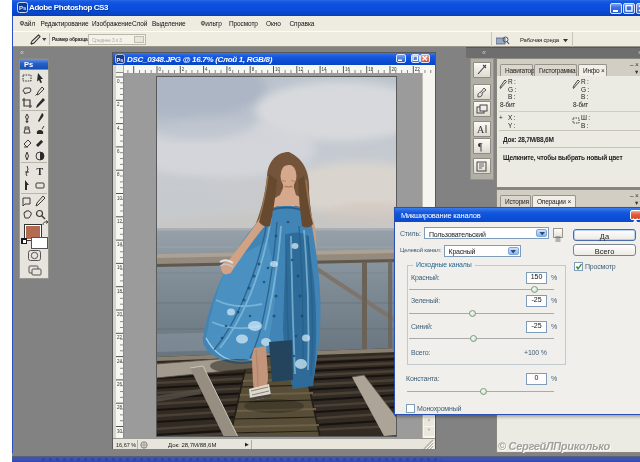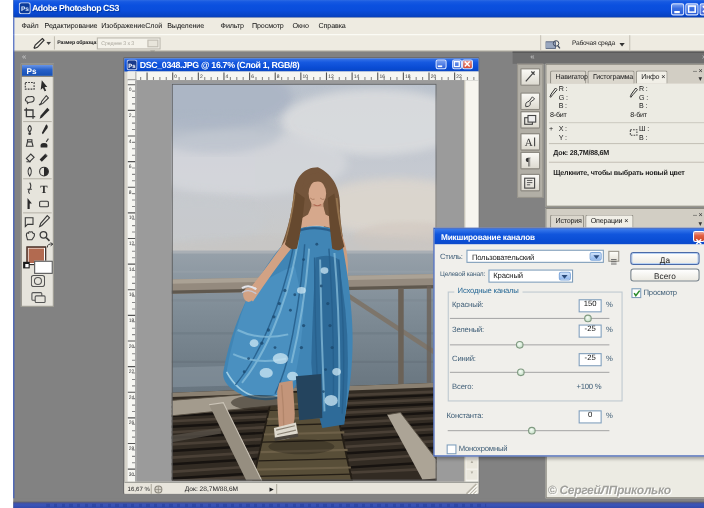--- a/index.html
+++ b/index.html
@@ -27,21 +27,21 @@
   #bb{left:0;top:456px;width:640px;height:6px;background:linear-gradient(180deg,#62626a 0,#3c50ae 2px,#3a55b8 3px,#3248aa 100%);}
   
   #tools{left:7px;top:58px;width:30px;height:221px;background:#e6e4dc;border:1px solid #9a9890;border-top:none;box-sizing:border-box;}
   #toolhead{left:7px;top:58px;width:30px;height:12px;background:linear-gradient(180deg,#6a96e8 0%,#2760c8 45%,#1550b4 100%);border:1px solid #8a8880;box-sizing:border-box;}
   #toolhead span{position:absolute;left:4px;top:1px;color:#fff;font-size:7.5px;font-weight:bold;}
   .tool{position:absolute;width:12px;height:12px;}
   
   #doc{left:100px;top:52px;width:324px;height:397px;background:#d6d3ca;border:1px solid #58585a;box-sizing:border-box;}
   #doctitle{left:0px;top:0px;width:322px;height:12px;
     background:linear-gradient(180deg,#3a76e8 0%,#1659e0 30%,#0a4cd4 70%,#0846c4 100%);}
-  #doctitle .txt{position:absolute;left:14px;top:2px;color:#fff;font-size:8px;font-weight:bold;letter-spacing:-0.3px;white-space:nowrap;}
+  #doctitle .txt{position:absolute;left:14px;top:2px;color:#fff;font-size:8px;font-weight:bold;letter-spacing:-0.3px;white-space:nowrap;font-style:italic;}
   .docbtn{position:absolute;top:1px;width:10px;height:9px;border-radius:2px;border:1px solid #dce6ff;color:#fff;box-sizing:border-box;}
   #hruler{left:3px;top:12px;width:319px;height:8px;background:#f6f6f2;border-bottom:1px solid #8a8a8a;}
   #hruler svg,#vruler svg{display:block;}
   #vruler{left:3px;top:20px;width:7px;height:365px;background:#f6f6f2;border-right:1px solid #8a8a8a;}
   #corner{left:3px;top:12px;width:8px;height:8px;background:#efefeb;border-right:1px solid #aaa;border-bottom:1px solid #8a8a8a;box-sizing:border-box;}
   #canvas{left:11px;top:20px;width:311px;height:365px;background:#9b9b9b;}
   #statusbar{left:0px;top:385px;width:322px;height:10px;background:#e8e5dc;border-top:1px solid #9a9a94;font-size:6px;color:#222;}
   
   #dockstrip{left:454px;top:47px;width:181px;height:11px;background:#6e6e6e;border-top:1px solid #565656;box-sizing:border-box;}
   #iconstrip{left:458px;top:58px;width:24px;height:122px;background:#b2afa6;border:1px solid #97948c;box-sizing:border-box;}
@@ -50,21 +50,21 @@
   #infopanel{left:484px;top:58px;width:150px;height:130px;background:#ecebe3;border:1px solid #8a887e;box-sizing:border-box;}
   #histpanel{left:484px;top:189px;width:150px;height:264px;background:#ecebe3;border:1px solid #8a887e;box-sizing:border-box;}
   .tabrow{position:absolute;left:0;top:0;width:100%;height:17px;background:#d2cec4;}
   .tab{position:absolute;top:5px;height:12px;background:#dbd7cd;border:1px solid #96938a;border-bottom:none;font-size:6.5px;letter-spacing:-0.2px;color:#222;padding:2px 0 0 4px;border-radius:2px 2px 0 0;box-sizing:border-box;}
   .tab.active{background:#f1efe7;}
   .panelsmall{position:absolute;font-size:6.5px;letter-spacing:-0.2px;color:#222;}
   
   #dialog{left:382px;top:207px;width:250px;height:208px;background:#f0efeb;border:1px solid #2a50b4;box-shadow:2px 2px 3px rgba(0,0,0,0.3);box-sizing:border-box;}
   #dlgtitle{left:0px;top:0px;width:248px;height:14px;
     background:linear-gradient(180deg,#3c7cec 0%,#1156dd 35%,#0a4ed5 75%,#0c4acb 100%);}
-  #dlgtitle .txt{position:absolute;left:6px;top:3px;color:#fff;font-size:7.5px;font-weight:bold;letter-spacing:-0.2px;}
+  #dlgtitle .txt{position:absolute;left:6px;top:3px;color:#fff;font-size:7.5px;font-weight:normal;letter-spacing:-0.2px;}
   .dlabel{position:absolute;font-size:7px;letter-spacing:-0.2px;color:#3f5e77;}
   .dropdown{position:absolute;height:12px;background:#fff;border:1px solid #7f9db9;font-size:7px;letter-spacing:-0.2px;color:#222;box-sizing:border-box;}
   .droparrow{position:absolute;right:1px;top:1px;width:11px;height:8px;border-radius:2px;
     background:linear-gradient(180deg,#cfe2fa,#8fb6ee);border:1px solid #7fa8dc;box-sizing:border-box;}
   .xpbtn{position:absolute;width:63px;height:12px;background:linear-gradient(180deg,#ffffff,#eceae2);border:1px solid #7a858e;border-radius:3px;font-size:7.5px;color:#222;text-align:center;box-sizing:border-box;}
   .valbox{position:absolute;width:21px;height:12px;background:#fff;border:1px solid #7f9db9;font-size:7px;color:#111;text-align:center;box-sizing:border-box;}
   .slider{position:absolute;height:1px;background:#aaaaaa;}
   .thumb{position:absolute;top:-3.5px;width:7px;height:7px;border-radius:50%;background:radial-gradient(circle at 40% 35%,#f7fdf7,#bcd9bd);border:1px solid #7f9a80;box-sizing:border-box;}
   .checkbox{position:absolute;width:9px;height:9px;background:#fff;border:1px solid #7f9db9;box-sizing:border-box;}
   .checkbox svg{display:block;}

